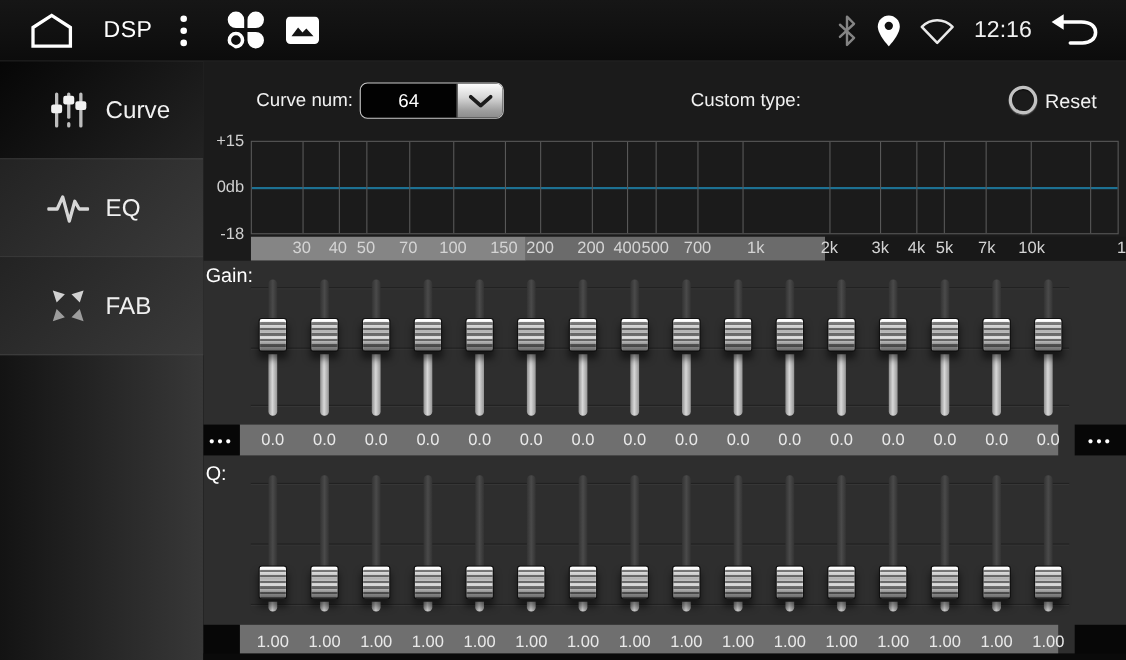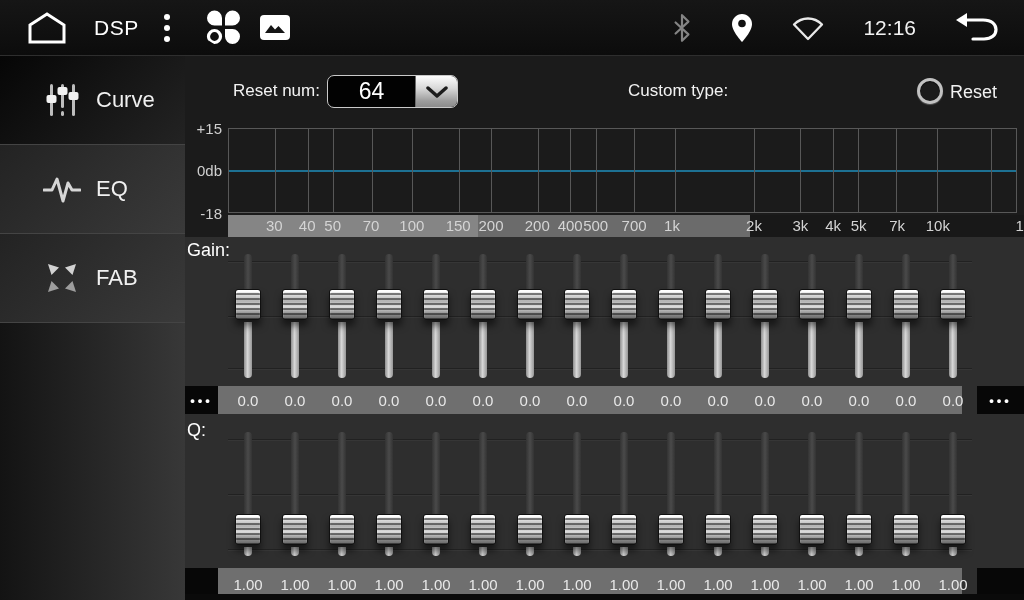--- a/index.html
+++ b/index.html
@@ -4,42 +4,42 @@
 <style>
   * { margin:0; padding:0; box-sizing:border-box; }
   html,body { width:1024px; height:600px; overflow:hidden; background:#000;
     font-family:"Liberation Sans", sans-serif; -webkit-font-smoothing:antialiased; }
 
   
   #topbar { position:absolute; left:0; top:0; width:1024px; height:56px;
     background:linear-gradient(180deg,#161616,#0c0c0c);
     border-bottom:1px solid #2e2e2e; display:flex; align-items:center; padding:0 24px; }
   .tb-left { display:flex; align-items:center; gap:24px; }
-  .tb-right { display:flex; align-items:center; gap:38px; margin-left:auto; }
+  .tb-right { display:flex; align-items:center; gap:16px; margin-left:auto; }
   .tb-title { color:#fff; font-size:21px; letter-spacing:.5px; }
   .tb-clock { color:#f2f2f2; font-size:21px; }
   .icon { display:flex; align-items:center; justify-content:center; }
 
   
   #sidebar { position:absolute; left:0; top:56px; width:185px; height:544px;
     background:linear-gradient(90deg,#131313,#383838); }
   .side-item { height:89px; display:flex; align-items:center; padding-left:42px; gap:14px;
     border-bottom:1px solid #444; background:linear-gradient(135deg,#232323,#3a3a3a); cursor:pointer; }
   .side-item.selected { background:linear-gradient(135deg,#060606,#232323); }
   .side-item .lbl { color:#f0f0f0; font-size:22px; }
   .side-icon { width:40px; display:flex; justify-content:center; }
 
   
   #main { position:absolute; left:185px; top:56px; width:839px; height:544px; background:#2e2e2e; }
   #top-panel { position:absolute; left:0; top:0; width:839px; height:181px; background:#1b1b1b; }
 
   .ctl-label { position:absolute; color:#f2f2f2; font-size:17px; }
   .dropdown { position:absolute; height:33px; border:1px solid #c9c9c9; border-radius:7px;
     background:#020202; display:flex; overflow:hidden; cursor:pointer; }
-  .dd-value { flex:1; color:#fff; font-size:23px; display:flex; align-items:center; justify-content:center; }
+  .dd-value { flex:1; color:#fff; font-size:17px; display:flex; align-items:center; justify-content:center; }
   .dd-btn { width:42px; border-left:1px solid #6b6b6b;
     background:linear-gradient(180deg,#fdfdfd,#d8d8d8 40%,#9d9d9d 80%,#8c8c8c); 
     display:flex; align-items:center; justify-content:center; }
   .radio-circle { position:absolute; width:26px; height:26px; border-radius:50%;
     border:3px solid #c2c2c2; background:transparent; cursor:pointer;
     box-shadow:inset 0 1px 1px rgba(0,0,0,.6), 0 1px 1px rgba(255,255,255,.25); }
 
   
   #eq-plot { position:absolute; left:43px; top:72px; width:789px; height:85px;
     border:1px solid #585858; }
@@ -172,21 +172,21 @@
         <polygon points="32,32 21,28.5 28.5,21" fill="#9d9d9d"></polygon>
       </svg>
     </span>
     <span class="lbl">FAB</span>
   </div>
 </div>
 
 <div id="main">
   <div id="top-panel">
 
-    <span class="ctl-label" style="left:48px; top:25px;">Reset num:</span>
+    <span class="ctl-label" style="left:48px; top:25px;">Curve num:</span>
     <div class="dropdown" style="left:142px; top:19px; width:131px;">
       <span class="dd-value">64</span>
       <span class="dd-btn">
         <svg width="22" height="12" viewBox="0 0 22 12">
             <polyline points="2,2 11,10 20,2" fill="none" stroke="#1c1c1c" stroke-width="3.4" stroke-linecap="round" stroke-linejoin="round"></polyline>
           </svg>
       </span>
     </div>
     <span class="ctl-label" style="left:443px; top:25px;">Custom type:</span>
     <div class="radio-circle" style="left:732px; top:22px;"></div>
@@ -227,21 +227,21 @@
         <div class="ftick" style="left: 79.1709px;">40</div>
         <div class="ftick" style="left: 104.658px;">50</div>
         <div class="ftick" style="left: 143.09px;">70</div>
         <div class="ftick" style="left: 183.829px;">100</div>
         <div class="ftick" style="left: 230.141px;">150</div>
         <div class="ftick" style="left: 263px;">200</div>
         <div class="ftick" style="left: 309.312px;">200</div>
         <div class="ftick" style="left: 342.171px;">400</div>
         <div class="ftick" style="left: 367.658px;">500</div>
         <div class="ftick" style="left: 406.09px;">700</div>
-        <div class="ftick" style="left: 444px;">1k</div>
+        <div class="ftick" style="left: 459px;">1k</div>
         <div class="ftick" style="left: 526px;">2k</div>
         <div class="ftick" style="left: 572.312px;">3k</div>
         <div class="ftick" style="left: 605.171px;">4k</div>
         <div class="ftick" style="left: 630.658px;">5k</div>
         <div class="ftick" style="left: 669.09px;">7k</div>
         <div class="ftick" style="left: 709.829px;">10k</div>
         <div class="ftick" style="left: 763.513px; margin-left: 36px;">16k</div>
       </div>
   </div>
 

